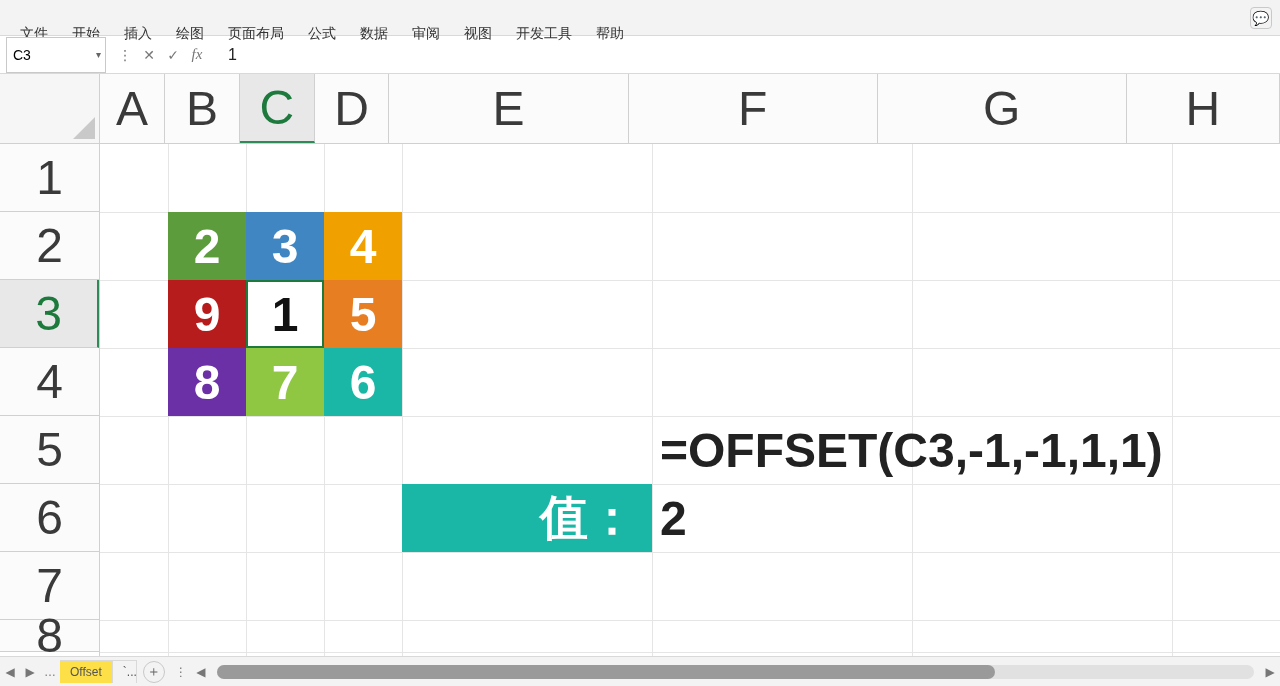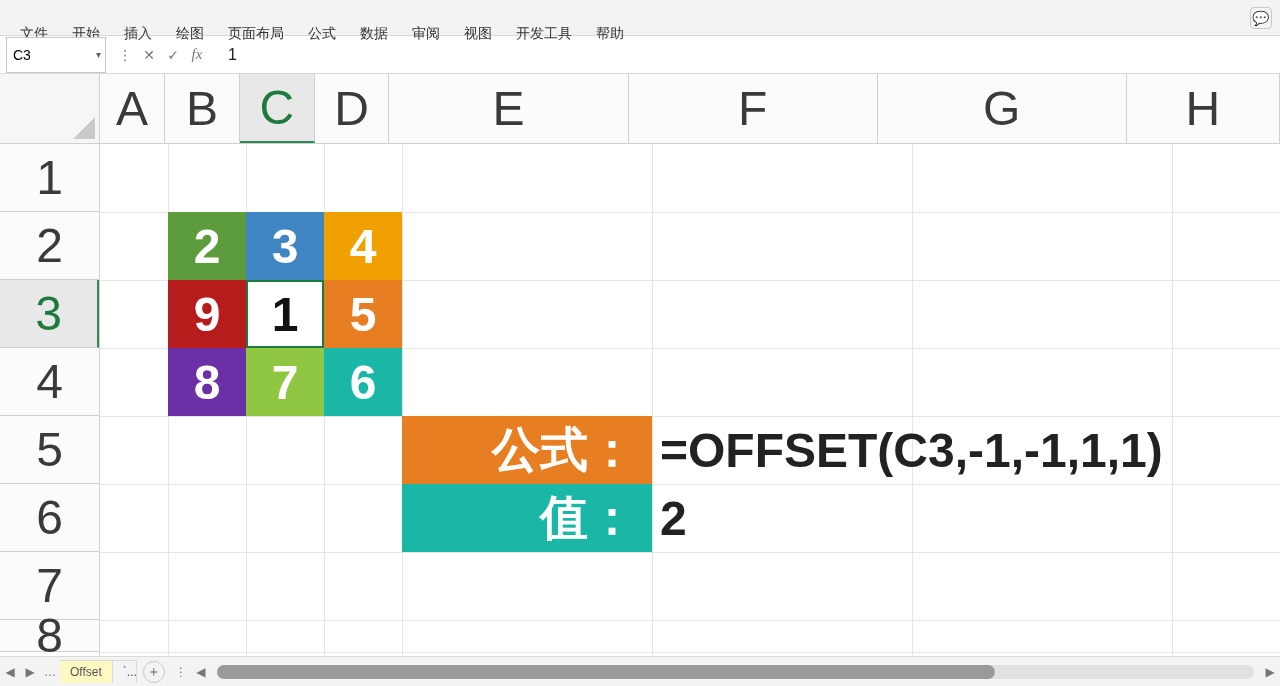--- a/index.html
+++ b/index.html
@@ -195,21 +195,21 @@
 }
 .nav-btn {
   width: 20px; height: 22px;
   display: flex; align-items: center; justify-content: center;
   cursor: pointer; color: #777;
 }
 .sheet-tab {
   padding: 4px 10px;
   border-right: 1px solid #d9d9d9;
   border-top: 1px solid #d9d9d9;
-  background: #fef9c3;
+  background: #fde047;
   cursor: pointer;
 }
 .sheet-tab.inactive { background: transparent; max-width: 24px; overflow: hidden; }
 .new-sheet {
   width: 22px; height: 22px;
   border: 1px solid #c9c9c9;
   border-radius: 50%;
   display: flex; align-items: center; justify-content: center;
   margin: 0 6px;
   cursor: pointer;
@@ -306,21 +306,20 @@
       <div class="cellgrid-line-v" style="left: 1072px;"></div>
       <div class="cell" style="left: 68px; top: 68px; width: 78px; height: 68px; background: rgb(92, 156, 61);">2</div>
       <div class="cell" style="left: 146px; top: 68px; width: 78px; height: 68px; background: rgb(63, 134, 194);">3</div>
       <div class="cell" style="left: 224px; top: 68px; width: 78px; height: 68px; background: rgb(240, 161, 0);">4</div>
       <div class="cell" style="left: 68px; top: 136px; width: 78px; height: 68px; background: rgb(183, 28, 28);">9</div>
       <div class="cell" style="left: 146px; top: 136px; width: 78px; height: 68px; background: rgb(255, 255, 255); color: rgb(17, 17, 17);">1</div>
       <div class="cell" style="left: 224px; top: 136px; width: 78px; height: 68px; background: rgb(232, 126, 34);">5</div>
       <div class="cell" style="left: 68px; top: 204px; width: 78px; height: 68px; background: rgb(107, 47, 166);">8</div>
       <div class="cell" style="left: 146px; top: 204px; width: 78px; height: 68px; background: rgb(143, 199, 66);">7</div>
       <div class="cell" style="left: 224px; top: 204px; width: 78px; height: 68px; background: rgb(27, 183, 166);">6</div>
-      <div class="cell" style="left: 302px; top: 272px; width: 250px; height: 68px; background: rgb(232, 126, 34); color: rgb(255, 255, 255); justify-content: flex-end; padding-right: 16px;">公式：</div>
       <div class="cell" style="left: 302px; top: 340px; width: 250px; height: 68px; background: rgb(27, 183, 166); color: rgb(255, 255, 255); justify-content: flex-end; padding-right: 16px;">值：</div>
       <div class="cell plain" style="left: 552px; top: 272px; width: 680px; height: 68px; font-weight: bold;">=OFFSET(C3,-1,-1,1,1)</div>
       <div class="cell plain" style="left: 552px; top: 340px; width: 680px; height: 68px; font-weight: bold;">2</div>
       <div class="sel-outline" style="left: 146px; top: 136px; width: 78px; height: 68px;"></div>
     </div>
 </div>
 
 <div class="bottombar">
   <span class="nav-btn">◀</span>
   <span class="nav-btn">▶</span>

